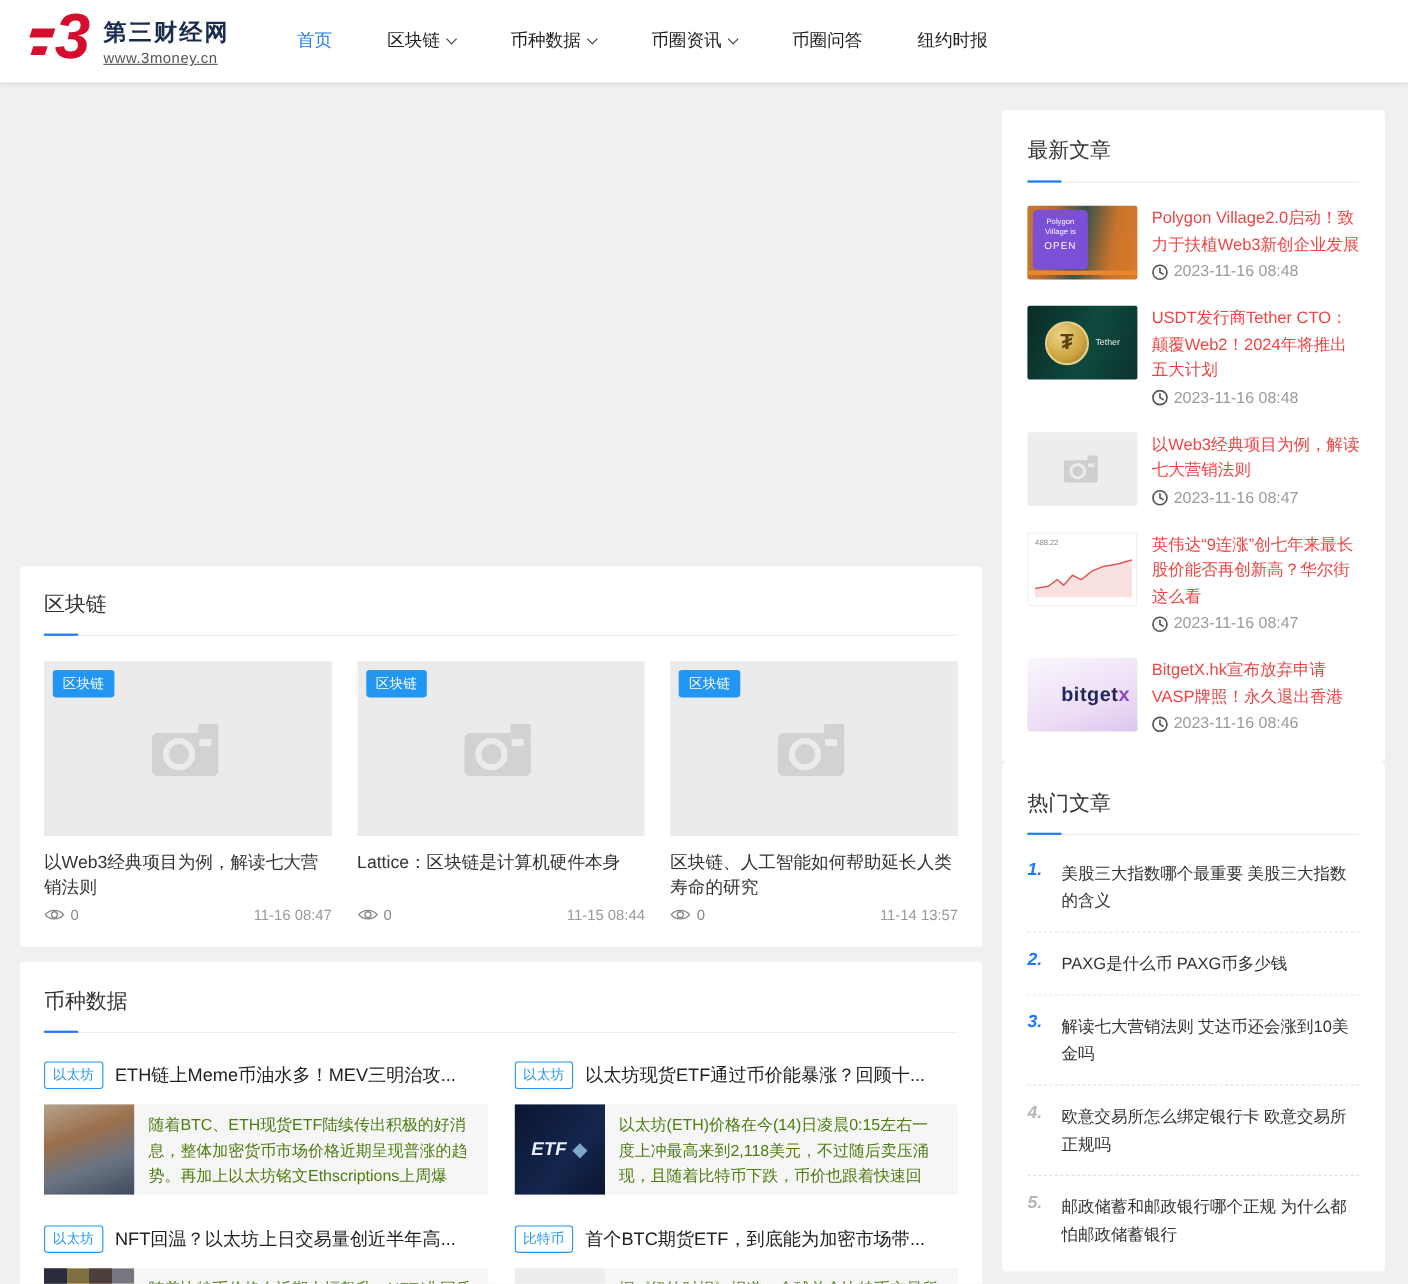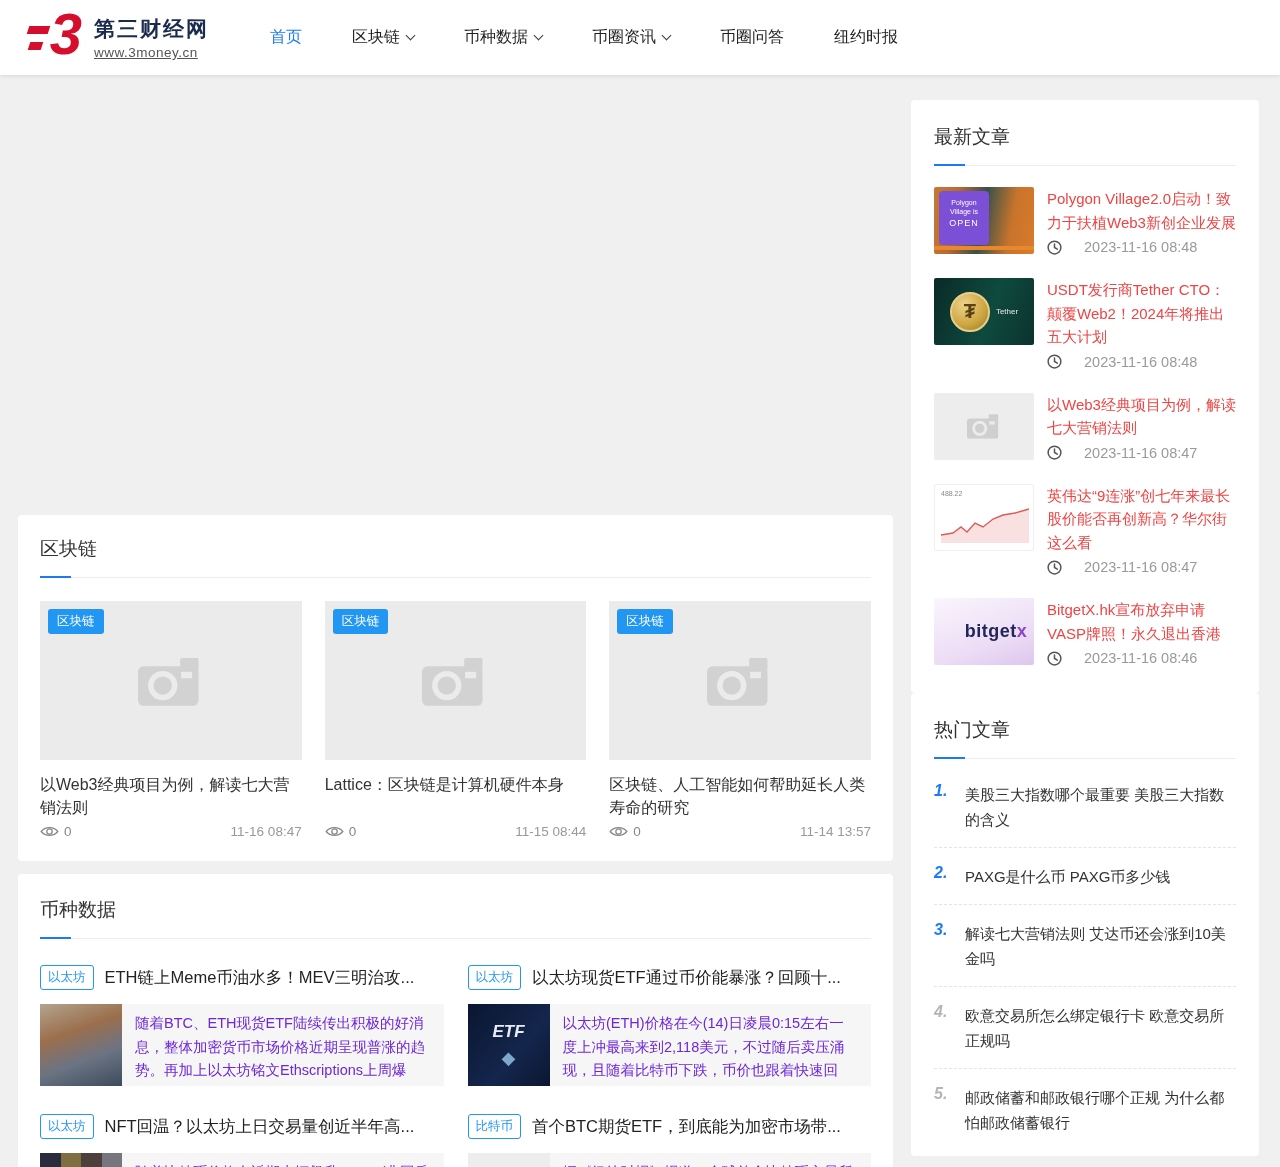--- a/index.html
+++ b/index.html
@@ -46,37 +46,37 @@
   .bc-meta { display:flex; justify-content:space-between; align-items:center; color:#999; font-size:13.5px; margin-top:5px; }
   .views { display:flex; align-items:center; gap:5px; color:#888; }
   
   .cd-panel { padding:23px 22px 22px; }
   .cd-grid { display:grid; grid-template-columns:1fr 1fr; column-gap:24px; row-gap:28px; margin-top:26px; }
   .cd-head { display:flex; align-items:center; gap:11px; cursor:pointer; }
   .tag-outline { border:1px solid #2196f3; color:#2196f3; font-size:12.5px; padding:3px 7px; border-radius:3px; flex:none; }
   .cd-title { font-size:16.5px; color:#222; white-space:nowrap; overflow:hidden; }
   .cd-body { display:flex; margin-top:14px; }
   .cd-thumb { width:82px; height:82px; flex:none; position:relative; overflow:hidden; }
-  .cd-excerpt { flex:1; background:#f6f6f6; padding:8px 13px; font-size:14.5px; color:#6d28d9; line-height:23.5px; height:82px; overflow:hidden; }
+  .cd-excerpt { flex:1; background:#f6f6f6; padding:8px 13px; font-size:14.5px; color:#4d7c0f; line-height:23.5px; height:82px; overflow:hidden; }
   .thumb-mev { background:linear-gradient(160deg,#b3a48e 0%,#9b6f4c 35%,#6b7483 65%,#3d4b5c 100%); }
-  .thumb-etf { background:linear-gradient(130deg,#0b1630,#14264d 60%,#0b1630); display:flex; align-items:center; justify-content:center; gap:5px;flex-direction:column; }
+  .thumb-etf { background:linear-gradient(130deg,#0b1630,#14264d 60%,#0b1630); display:flex; align-items:center; justify-content:center; gap:5px; }
   .thumb-etf .etf-txt { color:#e8ecf5; font-weight:bold; font-size:17px; font-style:italic; }
   .thumb-etf .eth-diamond { color:#7ea8c9; font-size:18px; }
   .thumb-nft { background:linear-gradient(90deg,#2e3140 0 25%,#e8c44b 25% 50%,#7a5b3a 50% 75%,#d8d5ce 75%); }
   .thumb-nft::after { content:""; position:absolute; left:0; right:0; top:0; height:14px; background:rgba(40,40,60,.55); }
   .thumb-ph { background:#ededed; display:flex; align-items:center; justify-content:center; color:#cfcfcf; }
   
   .side-panel { padding:24px 23px 10px; }
   .latest-panel { padding-bottom:4px; }
   .latest-list { padding-top:21px; }
   .latest-item { display:flex; gap:13px; margin-bottom:23px; cursor:pointer; }
   .l-thumb { width:100px; height:67px; flex:none; position:relative; overflow:hidden; border-radius:2px; }
   .l-content { flex:1; min-width:0; }
   .l-title { font-size:15px; color:#ef4444; line-height:23.5px; }
-  .l-time { display:flex; align-items:center; gap:22px; color:#9a9a9a; font-size:14.5px; margin-top:5px; }
+  .l-time { display:flex; align-items:center; gap:5px; color:#9a9a9a; font-size:14.5px; margin-top:5px; }
   .l-time svg { flex:none; }
   
   .th-polygon { background:linear-gradient(100deg,#c77a32 0%,#b96a2f 22%,#37524a 48%,#c8732c 75%,#d97b2a 100%); }
   .th-polygon .pg-panel {
     position:absolute; left:5px; top:4px; bottom:9px; width:50px; background:#7b4fd6; border-radius:4px;
     color:#fff; font-size:7px; line-height:9px; text-align:center; padding-top:7px;
   }
   .th-polygon::after { content:""; position:absolute; left:0; right:0; bottom:4px; height:4px; background:#e8872e; }
   .th-tether { background:linear-gradient(110deg,#0a2a26,#0f4a3e 55%,#0b332d); display:flex; align-items:center; justify-content:center; gap:6px; }
   .th-tether .coin {

